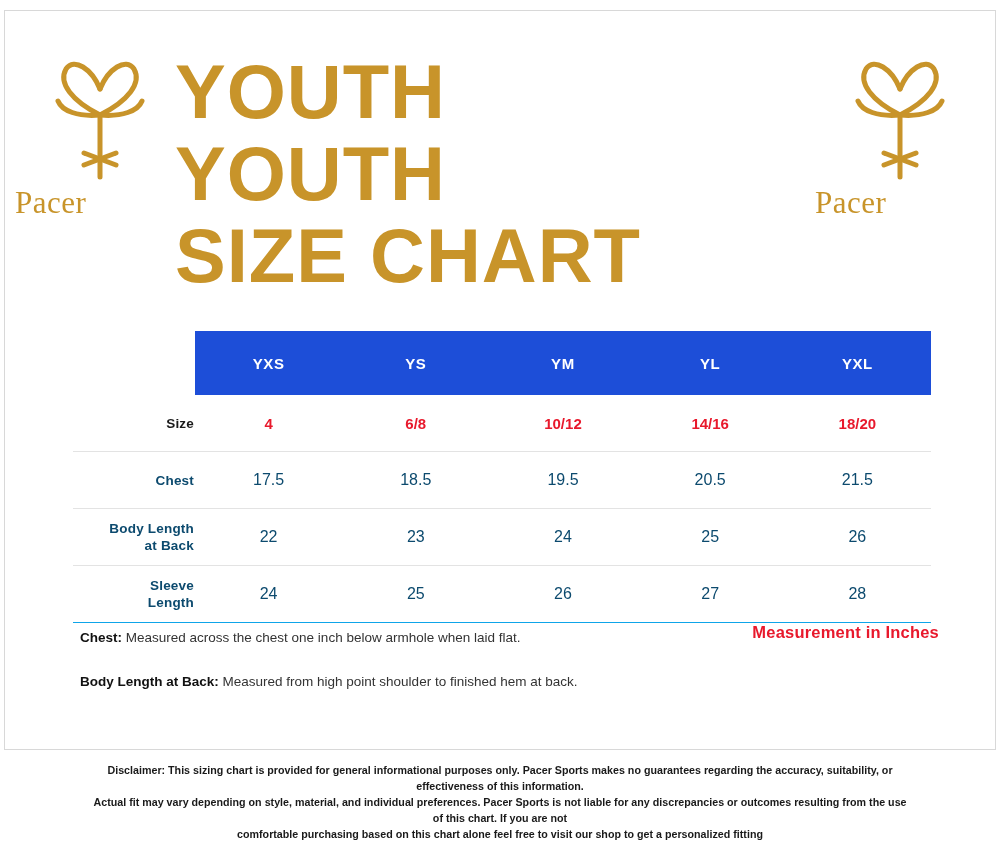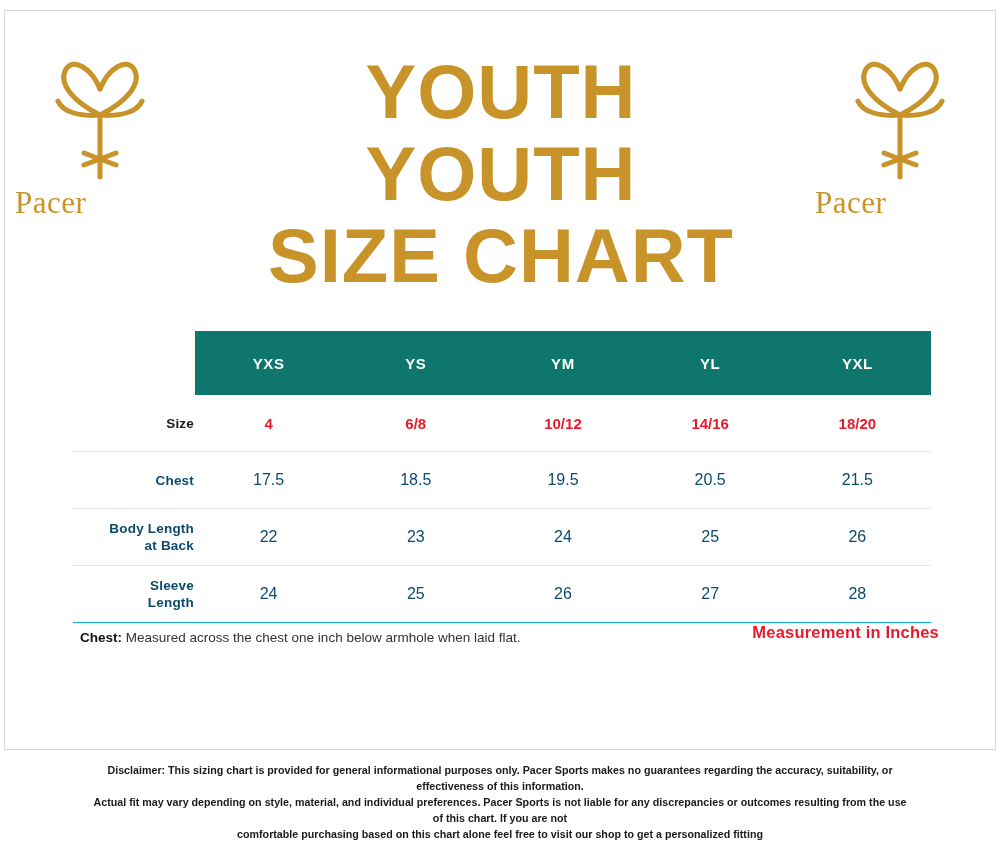--- a/index.html
+++ b/index.html
@@ -50,21 +50,20 @@
     margin-top: 2px;
     letter-spacing: 0.5px;
   }
 
   
   .title-block {
     position: absolute;
     left: 170px;
     top: 40px;
     width: 652px;
-    text-align: center;
   }
   .title-line {
     font-family: "Liberation Sans", sans-serif;
     font-weight: bold;
     font-size: 76px;
     line-height: 82px;
     color: #c8942a;
     letter-spacing: 1px;
   }
 
@@ -77,21 +76,21 @@
   }
   table.size-table {
     border-collapse: collapse;
     width: 858px;
     table-layout: fixed;
   }
   table.size-table col.label-col { width: 122px; }
   table.size-table col.size-col { width: 147.2px; }
 
   thead th {
-    background: #0f766e;
+    background: #1d4ed8;
     color: #ffffff;
     font-size: 15px;
     font-weight: bold;
     letter-spacing: 0.6px;
     height: 62px;
     text-align: center;
     vertical-align: middle;
   }
   thead th.corner {
     background: #ffffff;
@@ -273,20 +272,23 @@
             <td>28</td>
           </tr>
         </tbody>
       </table>
     </div>
 
     <div class="notes">
       <div class="note">
         <b>Chest:</b><span> Measured across the chest one inch below armhole when laid flat.</span>
       </div>
+      <div class="note">
+        <b>Body Length at Back:</b><span> Measured from high point shoulder to finished hem at back.</span>
+      </div>
     </div>
 
     <div class="measurement-note">Measurement in Inches</div>
 
   </div>
 
   <div class="disclaimer">
     <div>Disclaimer: This sizing chart is provided for general informational purposes only. Pacer Sports makes no guarantees regarding the accuracy, suitability, or effectiveness of this information.</div>
     <div>Actual fit may vary depending on style, material, and individual preferences. Pacer Sports is not liable for any discrepancies or outcomes resulting from the use of this chart. If you are not</div>
     <div>comfortable purchasing based on this chart alone feel free to visit our shop to get a personalized fitting</div>

